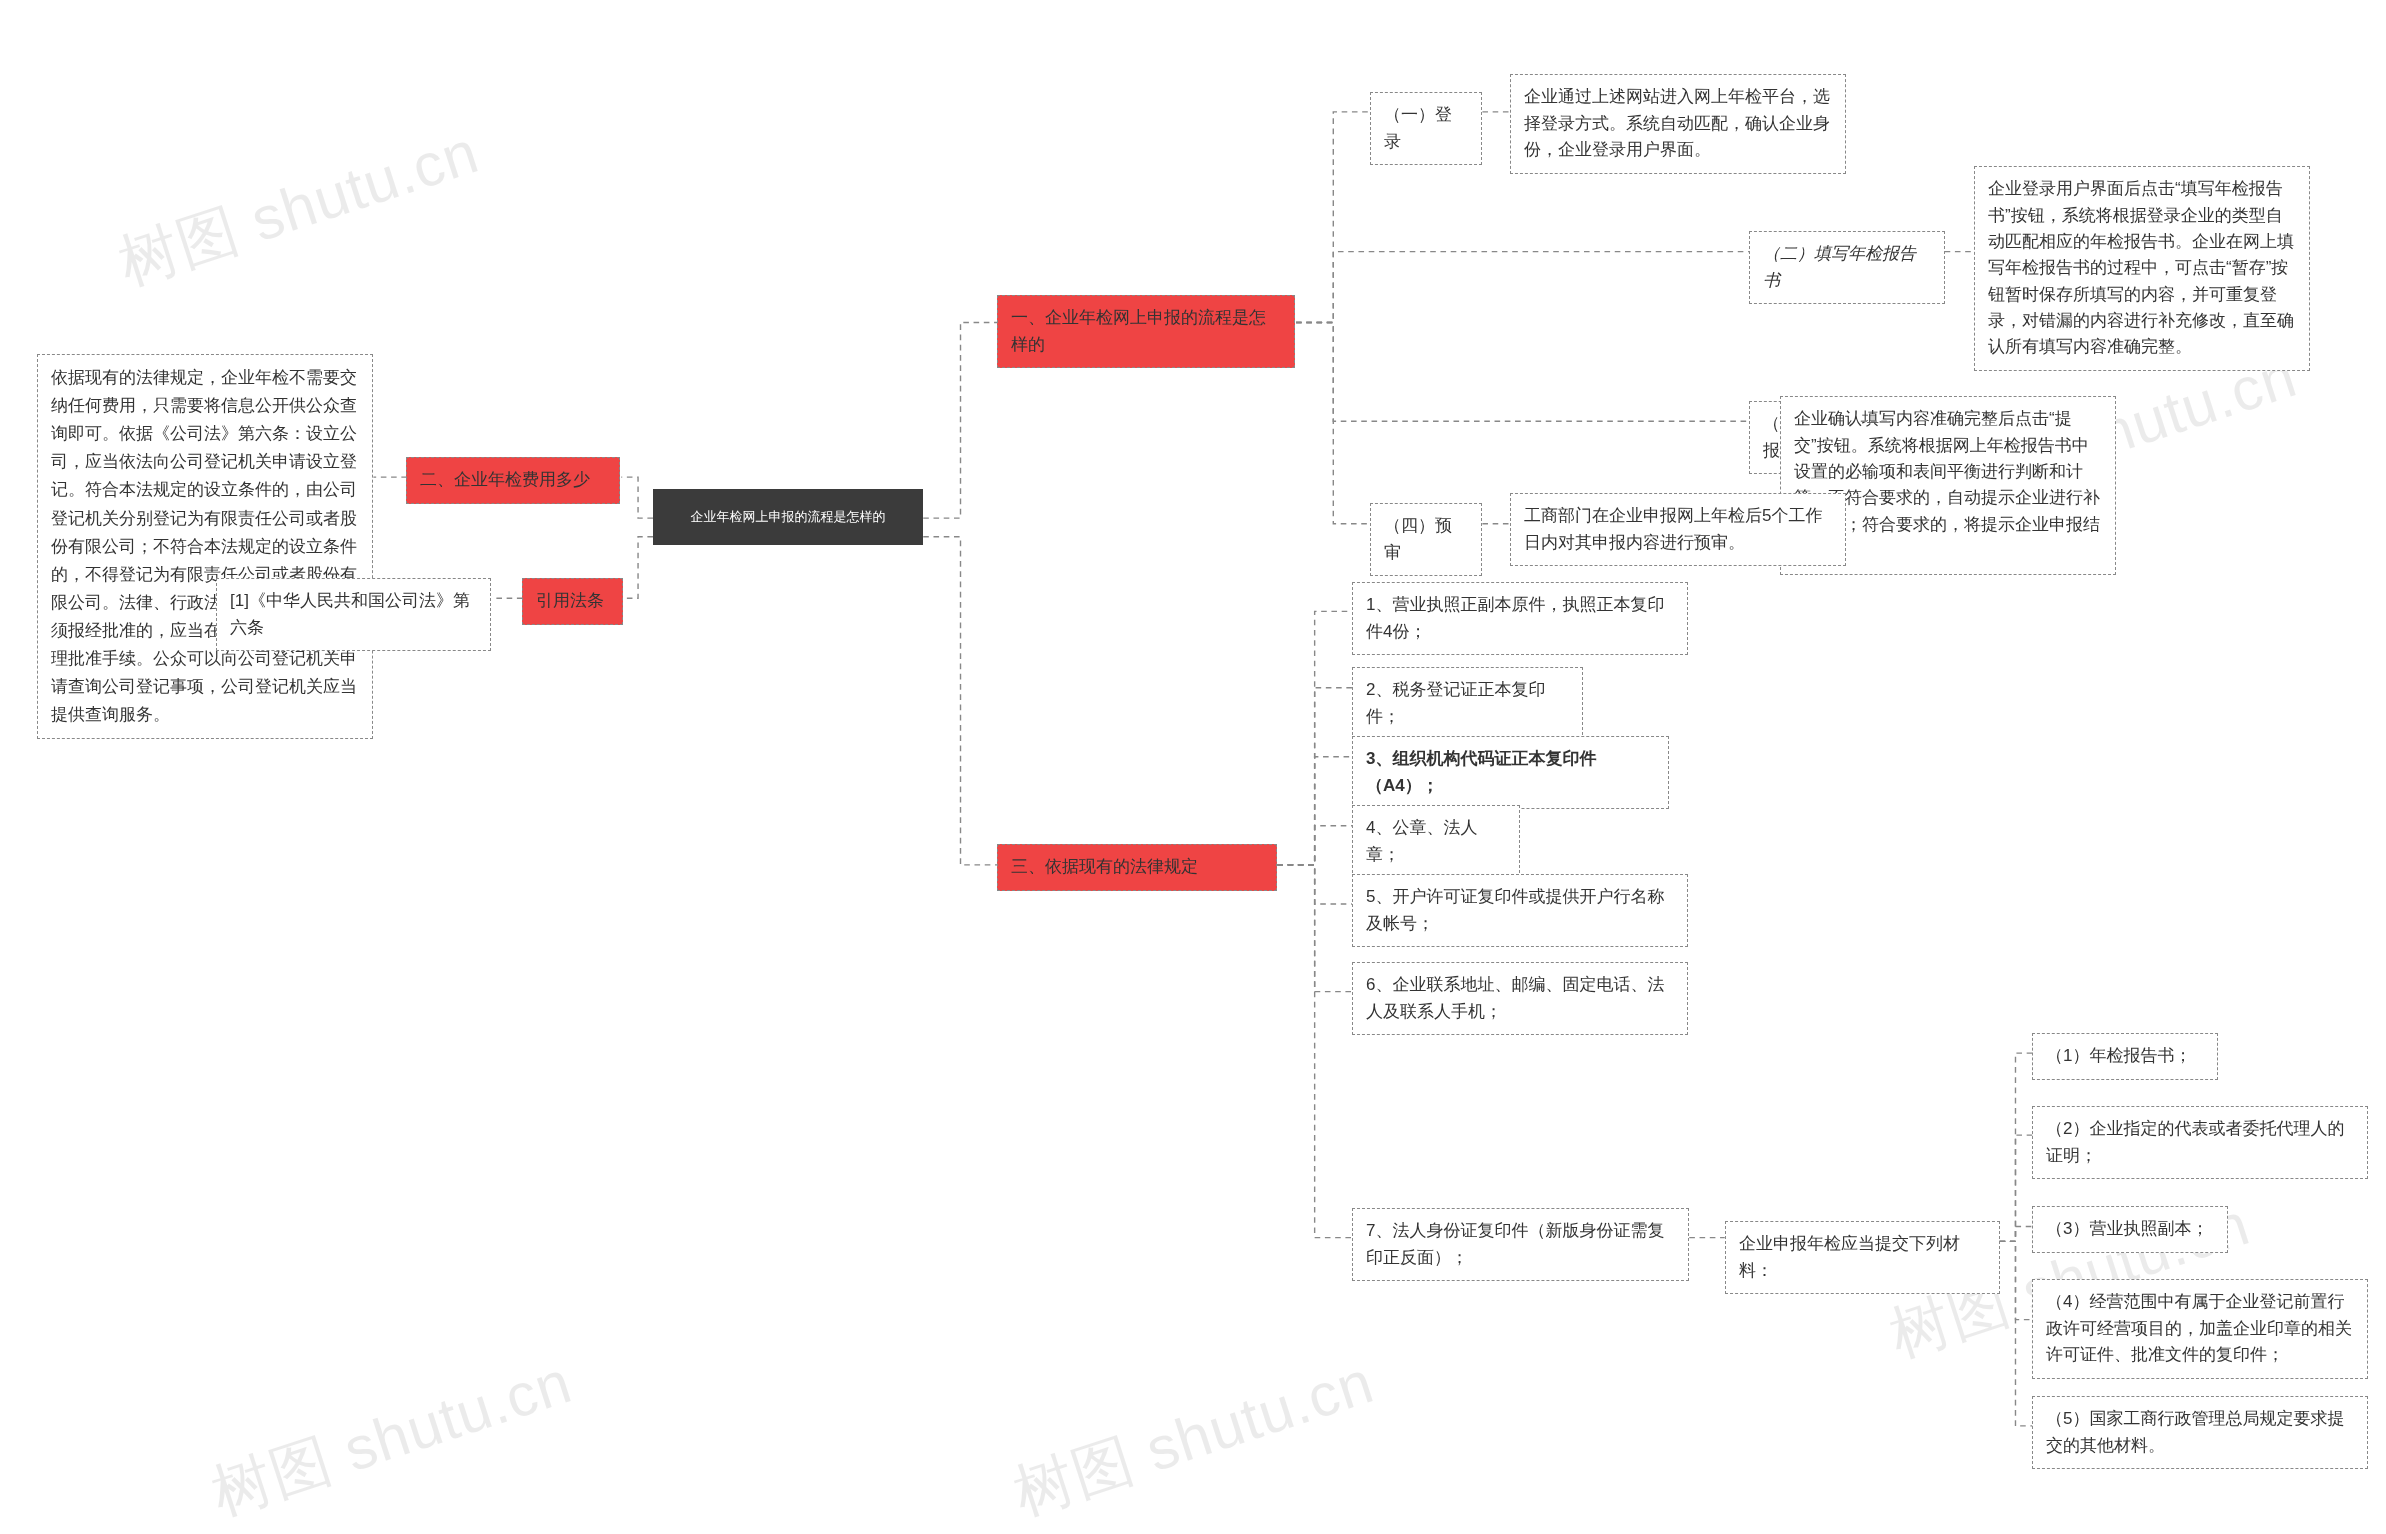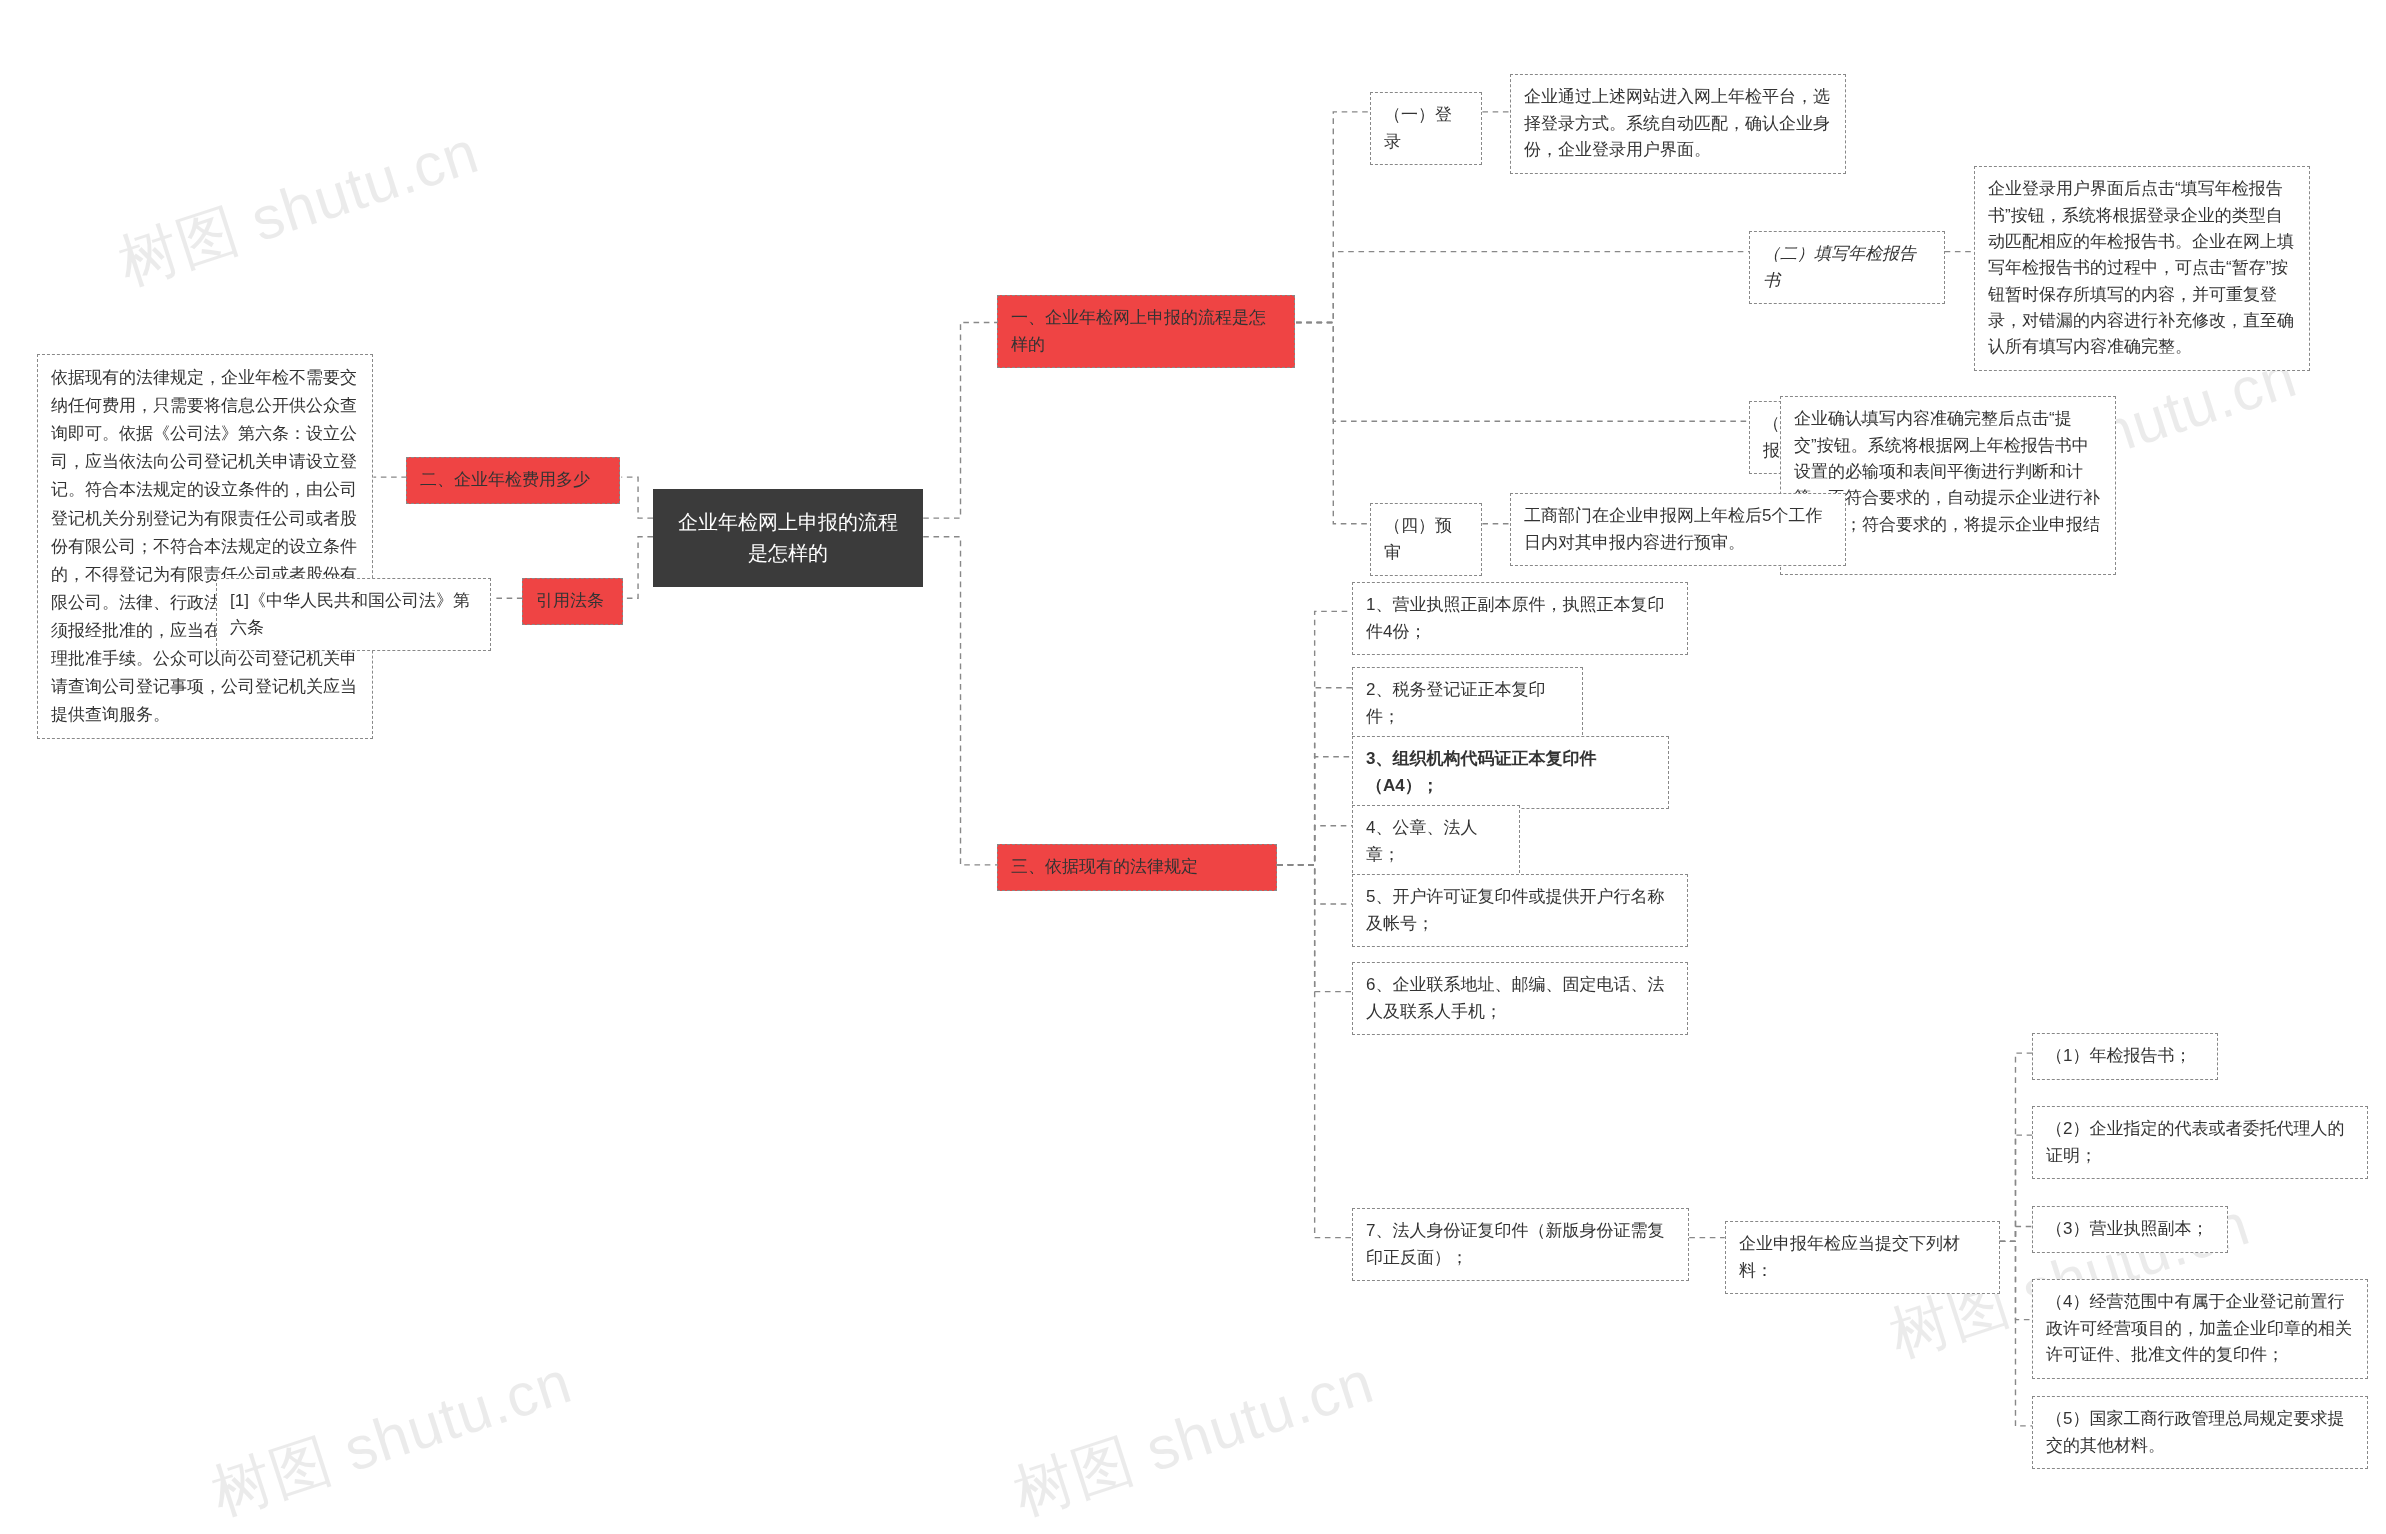--- a/index.html
+++ b/index.html
@@ -28,21 +28,21 @@
     border: 1.9px dashed #888;
     padding: 9.3px 13px;
     background: #ffffff;
     line-height: 1.55;
   }
   .root {
     background: #3b3b3b;
     color: #ffffff;
     border: 1.9px solid #3b3b3b;
     text-align: center;
-    font-size: 20px;
+    font-size: 13px;
     padding: 17px 18px;
   }
   .level1 { background: #ef4444; }
   .level2 { background: #ffffff; }
   .detail { background: #ffffff; }
   svg.connectors {
     position: absolute;
     top:0; left:0;
     width: 2387px; height: 1534px;
     pointer-events: none;

